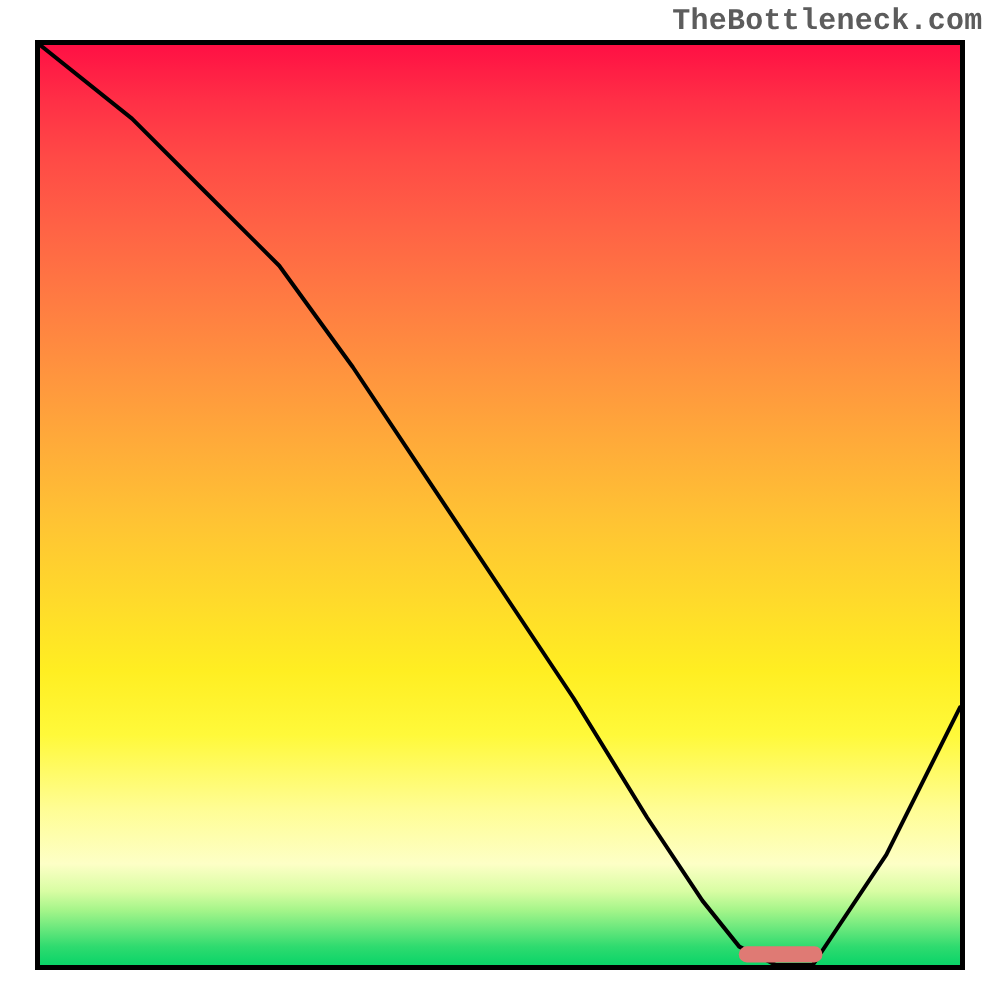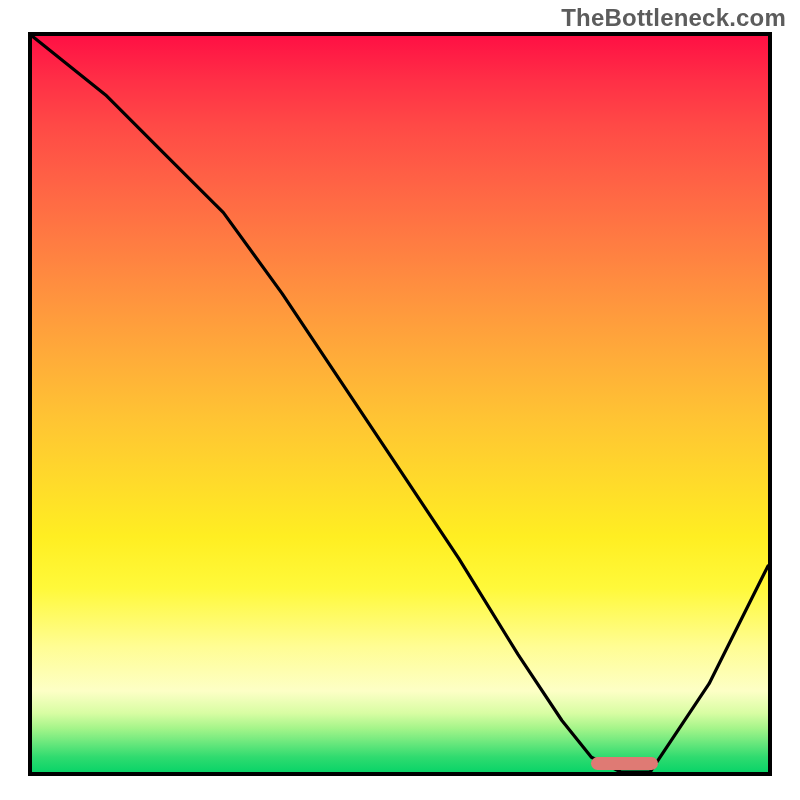--- a/index.html
+++ b/index.html
@@ -8,20 +8,21 @@
     width: 800px;
     height: 800px;
     background: #ffffff;
     font-family: Arial, Helvetica, sans-serif;
     overflow: hidden;
   }
   .wrap {
     position: relative;
     width: 800px;
     height: 800px;
+    font-family: Liberation Mono, monospace;
   }
   .watermark {
     position: absolute;
     top: 4px;
     right: 14px;
     font-size: 24px;
     font-weight: 600;
     letter-spacing: 0.2px;
     color: #5c5c5c;
     z-index: 10;

